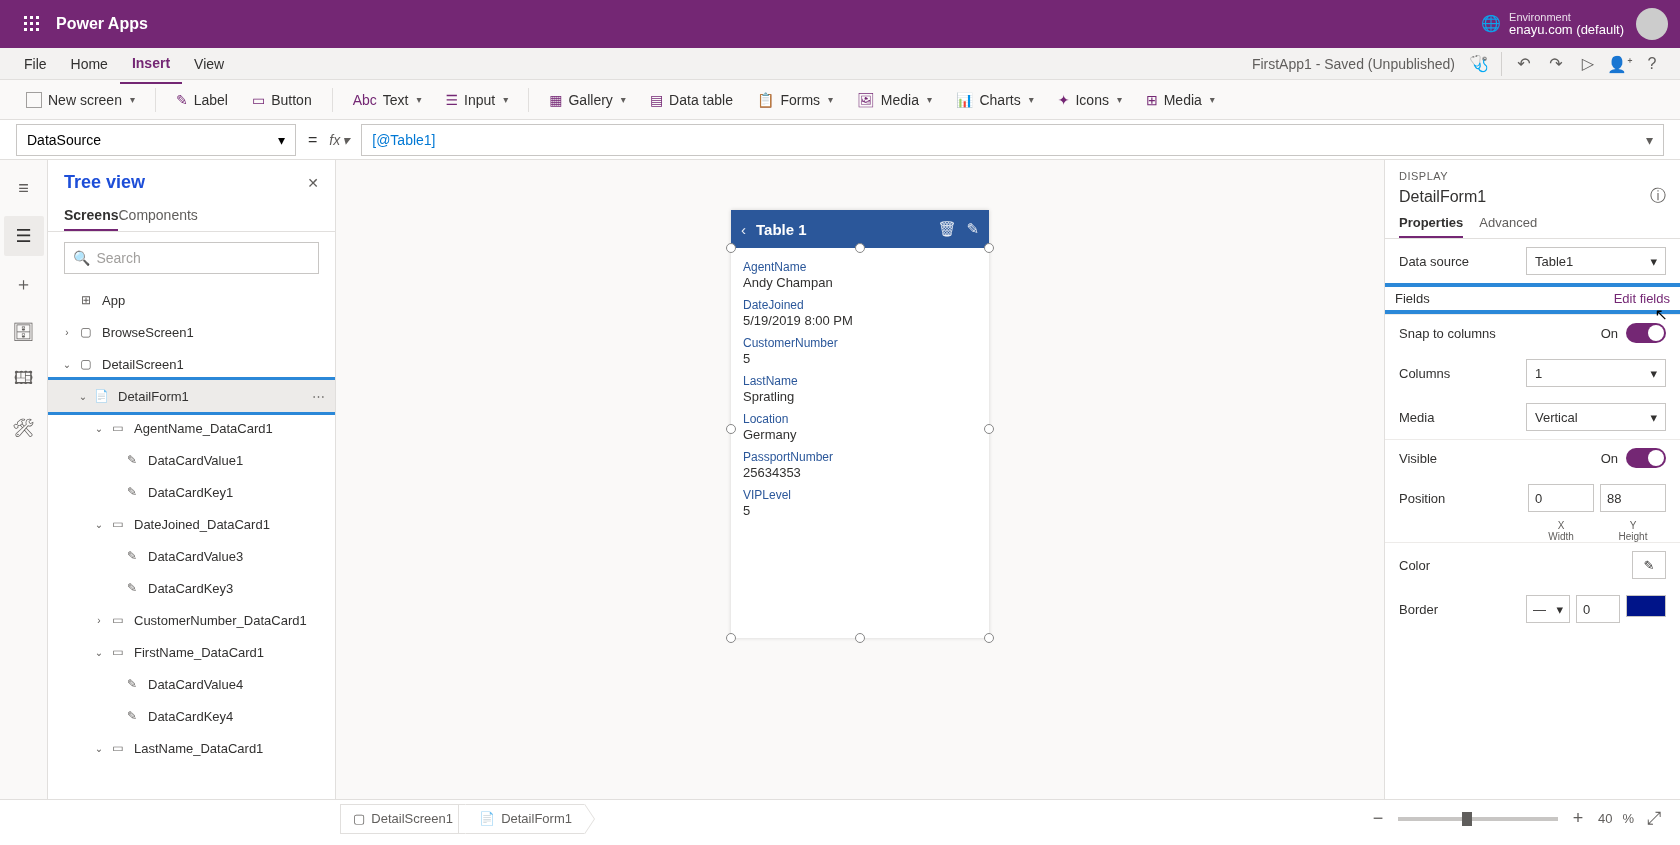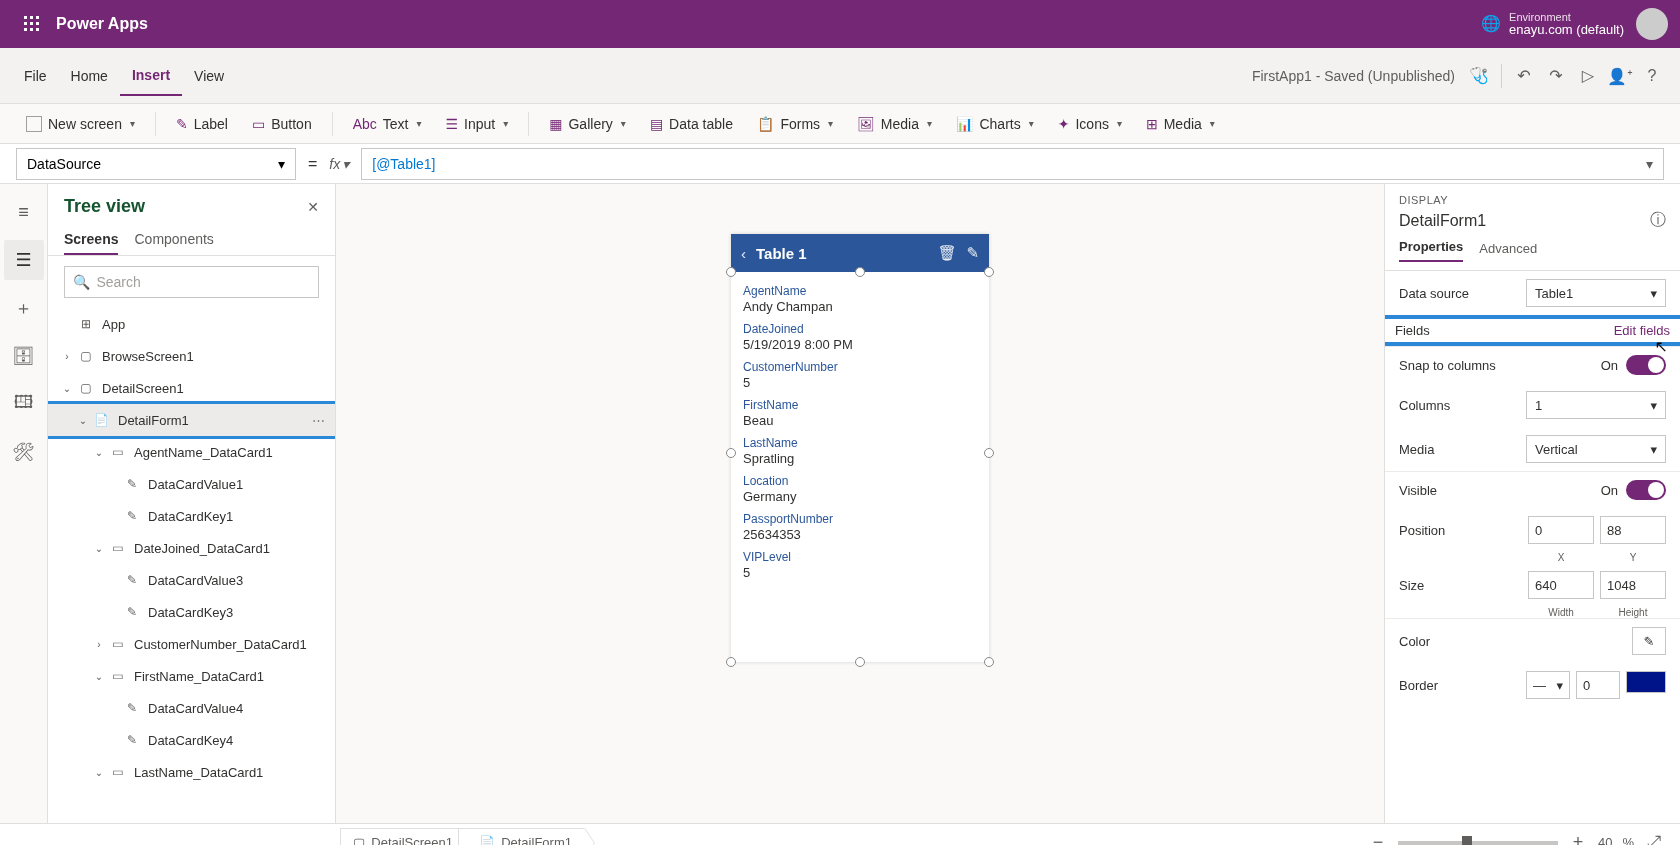--- a/index.html
+++ b/index.html
@@ -11,21 +11,21 @@
 .header-title { font-size: 16px; font-weight:600; margin-left: 4px; }
 .header-spacer { flex: 1; }
 .env-block { display:flex; align-items:center; gap: 8px; margin-right: 12px; }
 .env-icon { font-size:16px; opacity:.9; }
 .env-text { display:flex; flex-direction:column; line-height:1.1; font-size:12px; }
 .env-label { font-size:11px; opacity:.85; }
 .env-name { font-size:13px; }
 .avatar { width: 32px; height: 32px; border-radius: 50%; background: #ccc; }
 
 
-.menubar { height: 56px; background: #f3f2f1; border-bottom: 1px solid #e1dfdd; display:flex; align-items:center; padding: 0 12px; }
+.menubar { height: 32px; background: #f3f2f1; border-bottom: 1px solid #e1dfdd; display:flex; align-items:center; padding: 0 12px; }
 .menu-item { padding: 0 12px; height: 40px; display:flex; align-items:center; color:#323130; font-size:14px; cursor:pointer; }
 .menu-item.active { border-bottom: 2px solid #742774; color:#742774; font-weight:600; }
 .menubar-spacer { flex:1; }
 .app-status { color:#605e5c; font-size:14px; margin-right:8px; }
 .menubar-icon { width:32px; height:32px; display:flex; align-items:center; justify-content:center; color:#605e5c; font-size:16px; cursor:pointer; }
 .menubar-divider { width:1px; height:24px; background:#d2d0ce; margin: 0 6px; }
 
 
 .ribbon { height: 40px; background: #faf9f8; border-bottom: 1px solid #e1dfdd; display:flex; align-items:center; padding: 0 16px; gap:4px; }
 .ribbon-btn { display:flex; align-items:center; gap:6px; padding: 4px 10px; color:#323130; font-size:14px; cursor:pointer; }
@@ -44,23 +44,23 @@
 
 .main { display:flex; height: calc(845px - 48px - 40px - 40px - 40px - 38px); }
 
 .left-rail { width: 48px; background:#faf9f8; border-right:1px solid #e1dfdd; display:flex; flex-direction:column; align-items:center; padding-top:8px; gap:8px; }
 .rail-icon { width:40px; height:40px; display:flex; align-items:center; justify-content:center; color:#605e5c; font-size:18px; cursor:pointer; border-radius:2px; }
 .rail-icon.active { background:#edebe9; color:#323130; }
 
 
 .tree-panel { width: 288px; background:#fff; border-right:1px solid #e1dfdd; display:flex; flex-direction:column; }
 .tree-header { display:flex; align-items:center; justify-content:space-between; padding: 12px 16px 8px; }
-.tree-title { font-size:18px; font-weight:600; color:#14532d; }
+.tree-title { font-size:18px; font-weight:600; color:#1d4ed8; }
 .tree-close { color:#605e5c; font-size:14px; cursor:pointer; }
-.tree-tabs { display:flex; gap:16px; padding: 0 16px; border-bottom:1px solid #e1dfdd; }
+.tree-tabs { display:flex; padding: 0 16px; border-bottom:1px solid #e1dfdd; }
 .tree-tab { padding: 6px 0; font-size:14px; color:#605e5c; cursor:pointer; }
 .tree-tab.active { color:#323130; font-weight:600; border-bottom:2px solid #742774; }
 .tree-search { margin: 10px 16px; height:32px; border:1px solid #c8c6c4; display:flex; align-items:center; padding:0 8px; gap:6px; color:#605e5c; font-size:14px; }
 .tree-list { flex:1; overflow-y:auto; font-size:13px; color:#323130; position:relative;}
 .tree-list::-webkit-scrollbar{width:8px;}
 .tree-list::-webkit-scrollbar-thumb{background:#c8c6c4;}
 .tree-row { display:flex; align-items:center; height:32px; padding-left: 8px; gap:4px; cursor:pointer; white-space:nowrap; }
 .tree-row .chev { width:14px; font-size:10px; color:#605e5c; text-align:center; }
 .tree-row .ticon { width:16px; text-align:center; color:#605e5c; font-size:12px; }
 .tree-row .tlabel { margin-left:4px; }
@@ -78,21 +78,21 @@
 .card { padding:4px 0; }
 .card-label { font-size:12px; color:#2b579a; }
 .card-value { font-size:13px; color:#323130; margin-top:1px; }
 .sel-handle { width:10px; height:10px; background:#fff; border:1px solid #888; border-radius:50%; position:absolute; }
 
 
 .props-panel { width: 296px; border-left:1px solid #e1dfdd; background:#fff; display:flex; flex-direction:column; }
 .props-header { padding: 10px 14px 0; }
 .props-kicker { font-size:11px; letter-spacing:.5px; color:#605e5c; text-transform:uppercase; }
 .props-title { font-size:16px; color:#323130; margin-top:4px; display:flex; justify-content:space-between; align-items:center;}
-.props-tabs { display:flex; gap:16px; padding: 8px 14px 8px; border-bottom:1px solid #e1dfdd;align-items:flex-end; }
+.props-tabs { display:flex; gap:16px; padding: 8px 14px 0; border-bottom:1px solid #e1dfdd; }
 .props-tab { padding-bottom:6px; font-size:13px; color:#605e5c; cursor:pointer; }
 .props-tab.active { color:#323130; font-weight:600; border-bottom:2px solid #742774; }
 .props-body { flex:1; overflow-y:auto; }
 .prop-row { display:flex; align-items:center; justify-content:space-between; padding: 8px 14px; font-size:13px; color:#323130; }
 .prop-row.sep { border-top:1px solid #edebe9; }
 .prop-select-sm { min-width:140px; height:28px; border:1px solid #c8c6c4; display:flex; align-items:center; justify-content:space-between; padding:0 8px; font-size:13px; }
 .prop-link { color:#742774; font-size:13px; cursor:pointer; }
 .toggle { width:40px; height:20px; background:#742774; border-radius:10px; position:relative; }
 .toggle::after { content:''; position:absolute; right:2px; top:2px; width:16px; height:16px; background:#fff; border-radius:50%; }
 .toggle-wrap { display:flex; align-items:center; gap:8px; font-size:13px; color:#323130;}
@@ -361,24 +361,20 @@
           </div>
           <div class="card">
             <div class="card-label">DateJoined</div>
             <div class="card-value">5/19/2019 8:00 PM</div>
           </div>
           <div class="card">
             <div class="card-label">CustomerNumber</div>
             <div class="card-value">5</div>
           </div>
           <div class="card">
-            <div class="card-label">FirstName</div>
-            <div class="card-value">Beau</div>
-          </div>
-          <div class="card">
             <div class="card-label">LastName</div>
             <div class="card-value">Spratling</div>
           </div>
           <div class="card">
             <div class="card-label">Location</div>
             <div class="card-value">Germany</div>
           </div>
           <div class="card">
             <div class="card-label">PassportNumber</div>
             <div class="card-value">25634353</div>
@@ -457,27 +453,20 @@
         <span>Position</span>
         <div class="xy-inputs">
           <div class="num-input">0</div>
           <div class="num-input">88</div>
         </div>
       </div>
       <div class="xy-labels">
           <span>X</span>
           <span>Y</span>
         </div>
-      <div class="prop-row">
-        <span>Size</span>
-        <div class="xy-inputs">
-          <div class="num-input">640</div>
-          <div class="num-input">1048</div>
-        </div>
-      </div>
       <div class="xy-labels">
           <span>Width</span>
           <span>Height</span>
         </div>
       <div class="prop-row sep">
         <span>Color</span>
         <div class="num-input" style="width:34px; justify-content:center;">✎</div>
       </div>
       <div class="prop-row">
         <span>Border</span>

